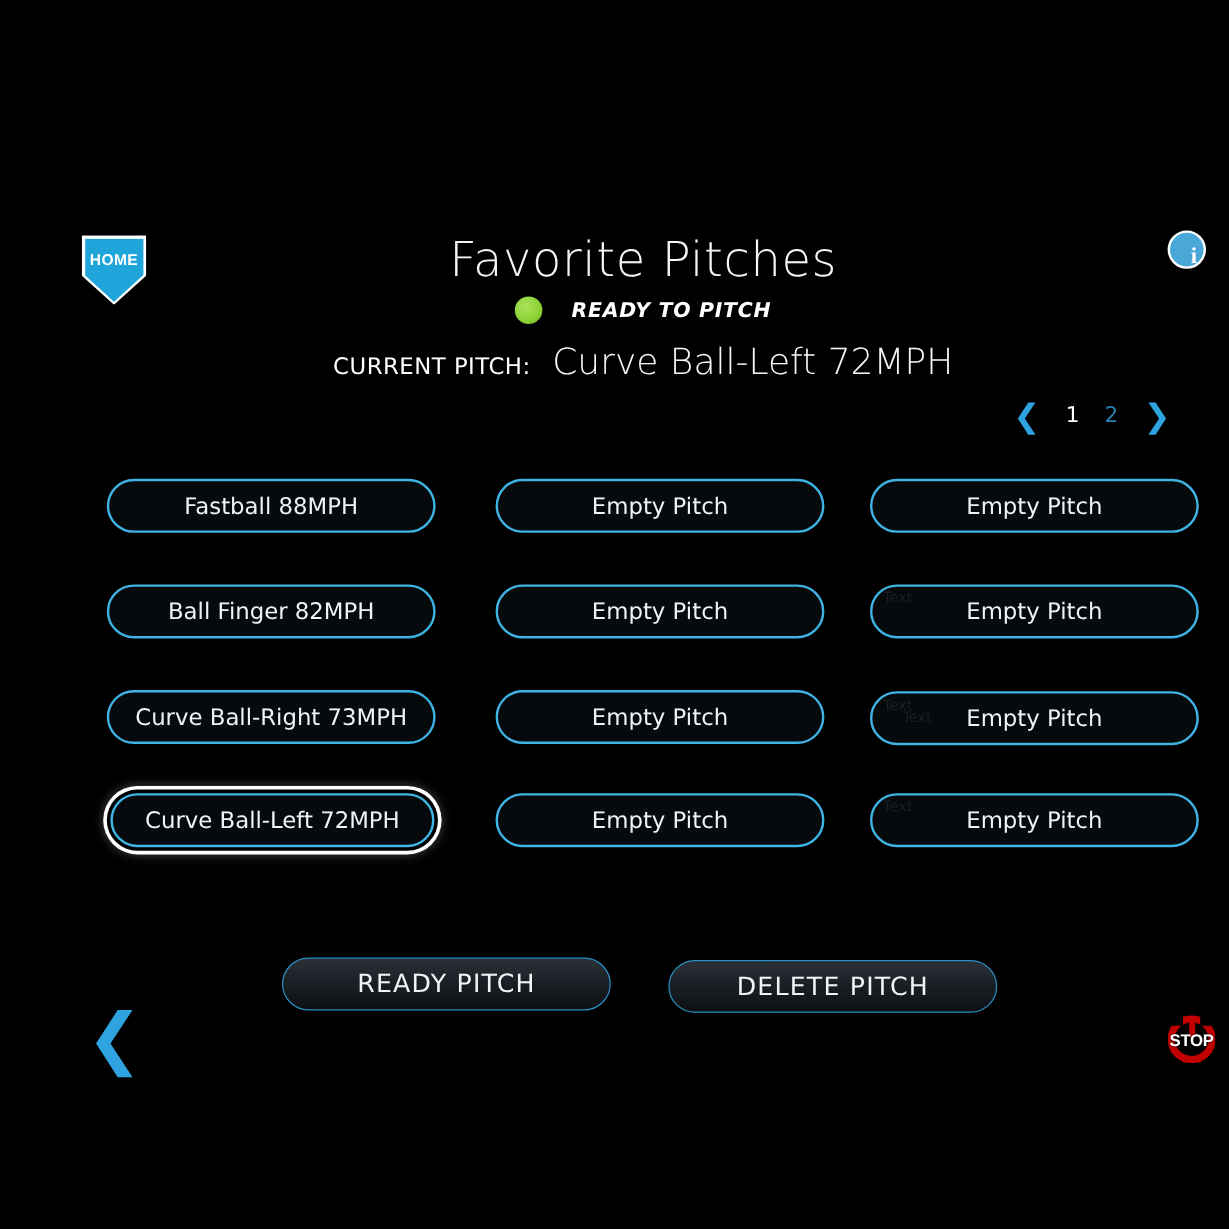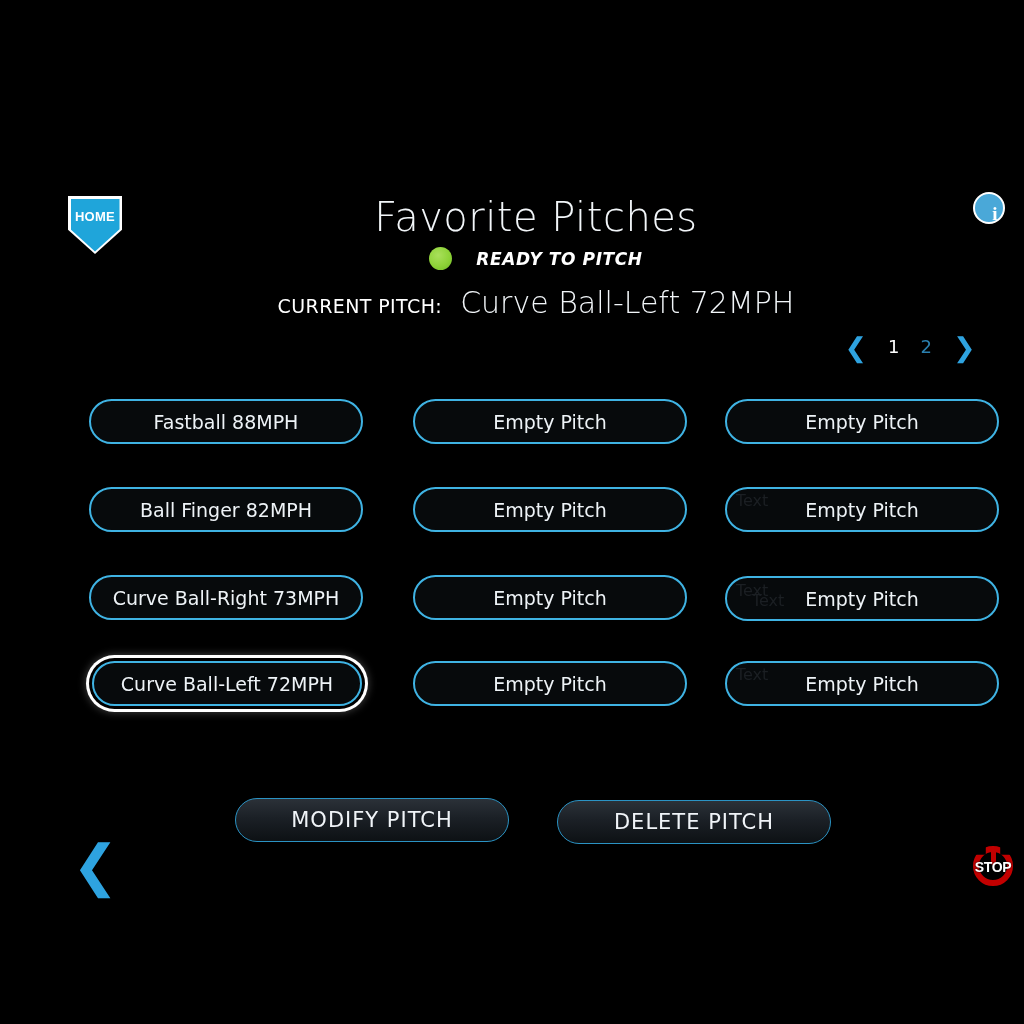--- a/index.html
+++ b/index.html
@@ -205,21 +205,21 @@
     white-space: nowrap;
   }
   .pitch-btn.selected {
     border: 2px solid #3fb3e3;
     box-shadow: 0 0 0 3px #000000, 0 0 0 6px #ffffff, 0 0 9px 6px rgba(255,255,255,0.28);
   }
   
   .ghost-text {
     position: absolute;
     color: #1b1f23;
-    font-size: 16px;
+    font-size: 12px;
     font-family: "DejaVu Sans", sans-serif;
     pointer-events: none;
   }
 
   
   .action-btn {
     position: absolute;
     height: 44px;
     border: 1px solid #2b93c4;
     border-radius: 22px;
@@ -347,21 +347,21 @@
     <div class="pitch-btn selected" style="left:62px; top:276px; width:270px;">Curve Ball-Left 72MPH</div>
     <div class="pitch-btn" style="left:383px; top:276px; width:274px;">Empty Pitch</div>
     <div class="pitch-btn" style="left:695px; top:276px; width:274px;">Empty Pitch</div>
 
     <span class="ghost-text" style="left:706px; top:196px;">Text</span>
     <span class="ghost-text" style="left:722px; top:206px;">Text</span>
     <span class="ghost-text" style="left:706px; top:106px;">Text</span>
     <span class="ghost-text" style="left:706px; top:280px;">Text</span>
   </div>
 
-  <div class="action-btn" id="modify-pitch-button">MODIFY PITCH</div>
+  <div class="action-btn" id="modify-pitch-button">READY PITCH</div>
   <div class="action-btn" id="delete-pitch-button">DELETE PITCH</div>
 
   <div id="back-button">
     <span class="chev">❮</span>
   </div>
 
   <div id="stop-button">
     <div class="stop-ring"></div>
     <div class="stop-bar"></div>
     <div class="stop-label">STOP</div>

